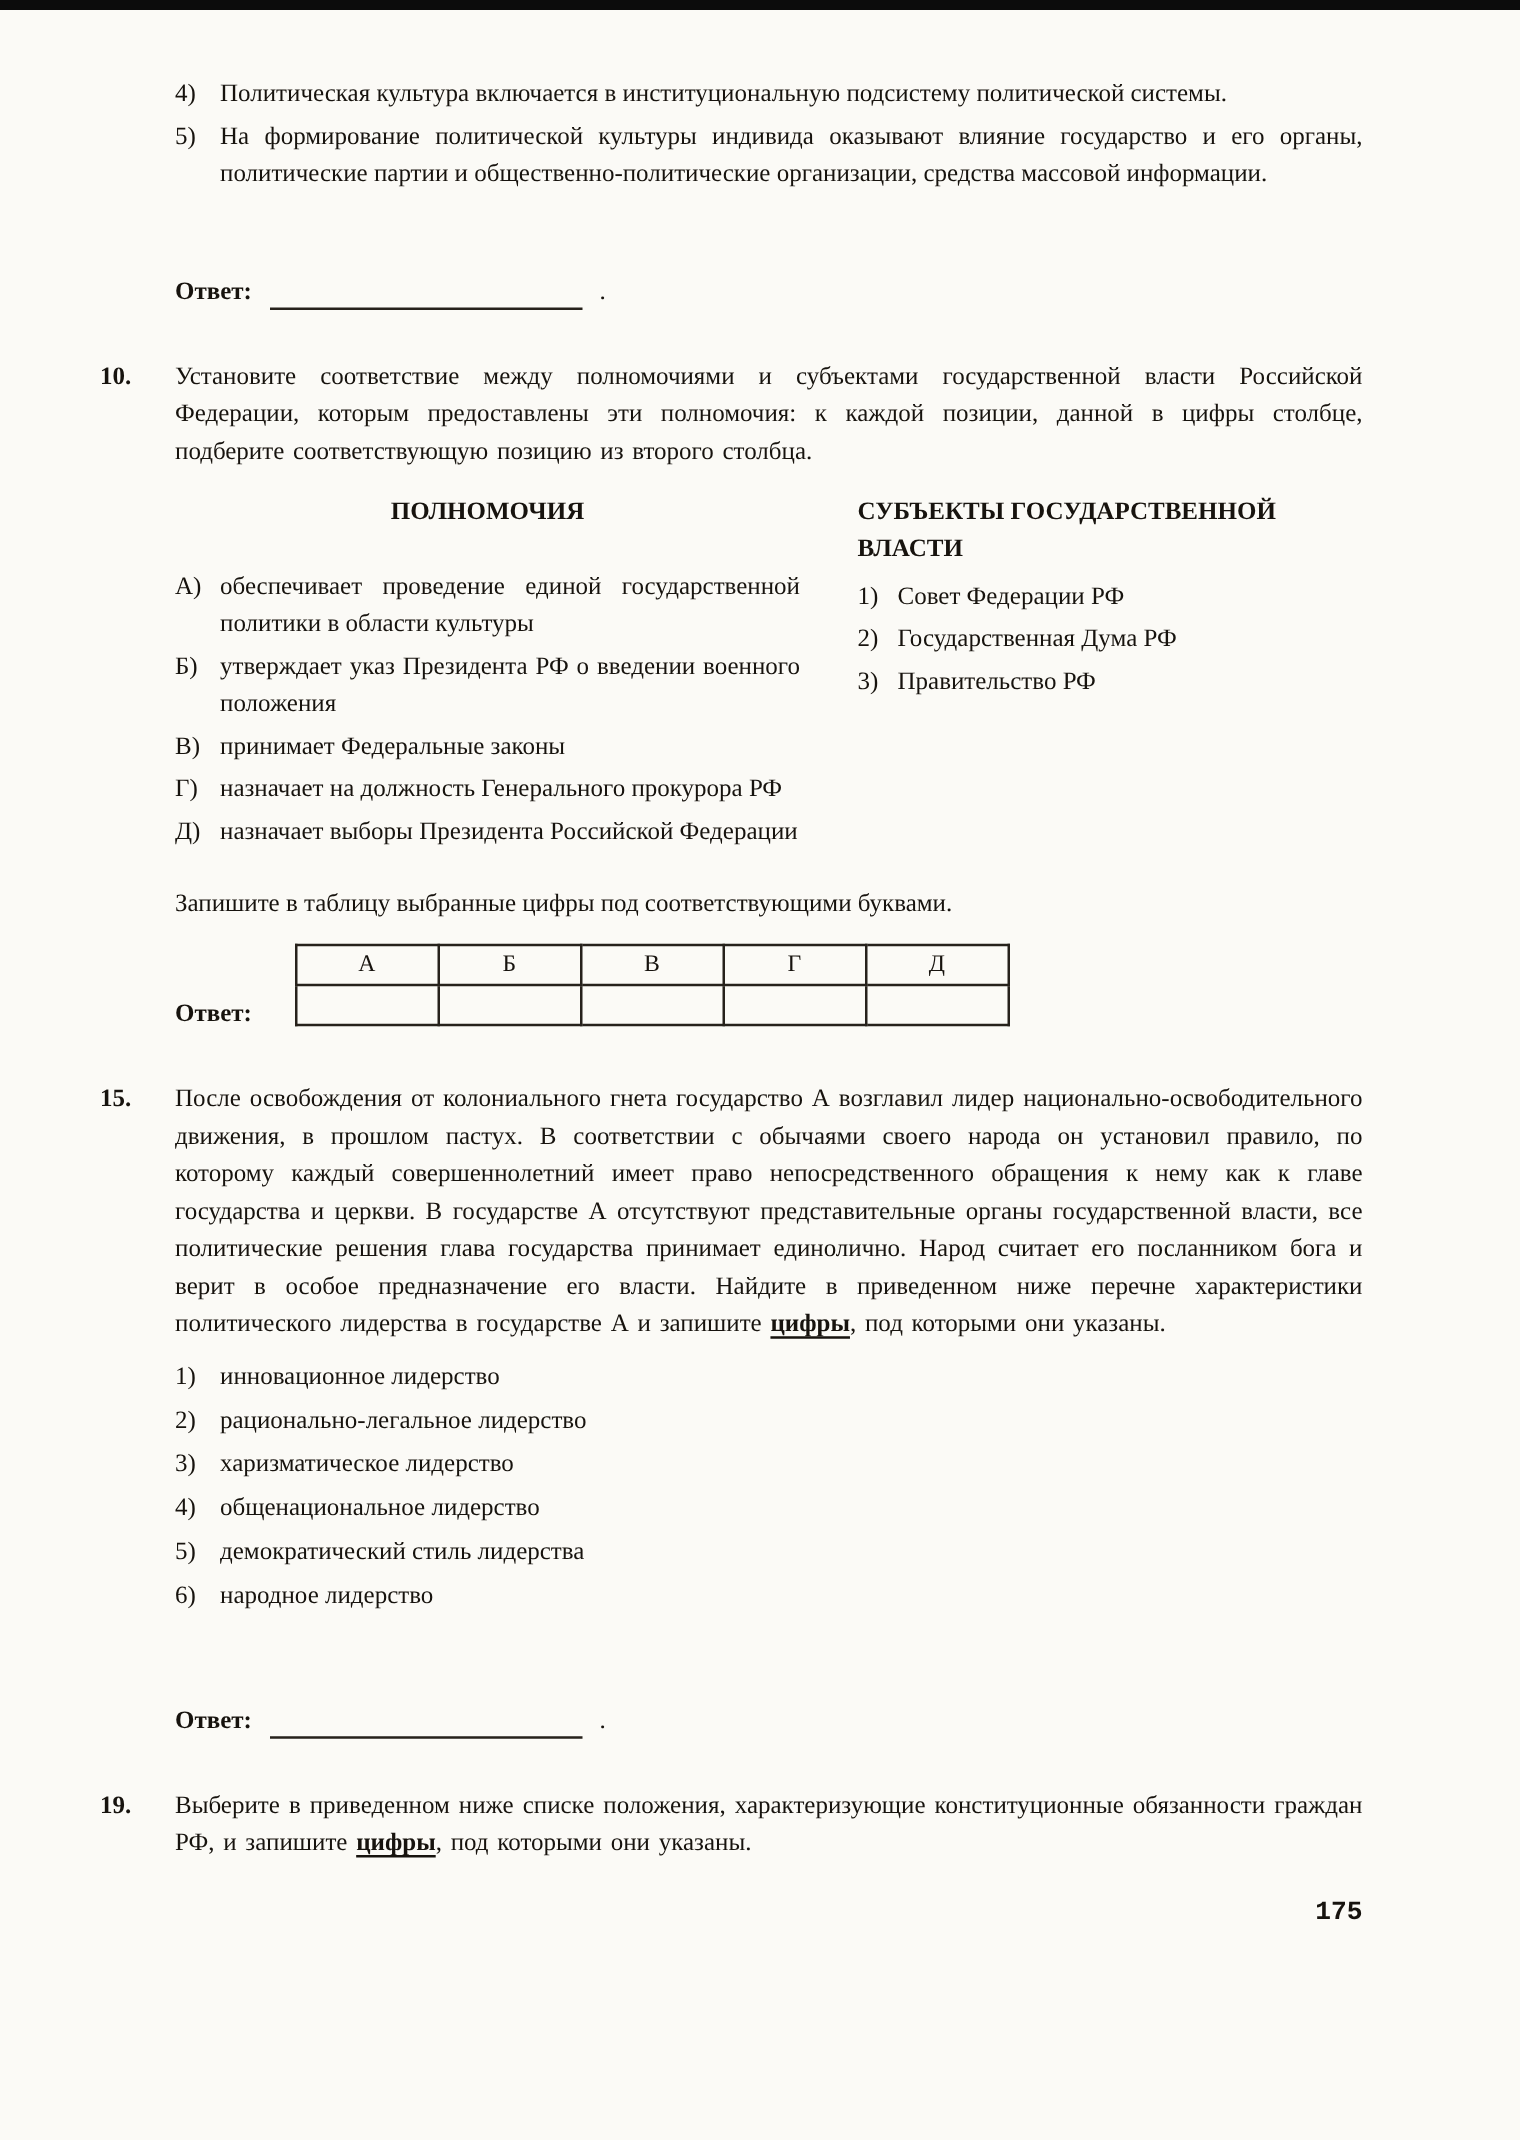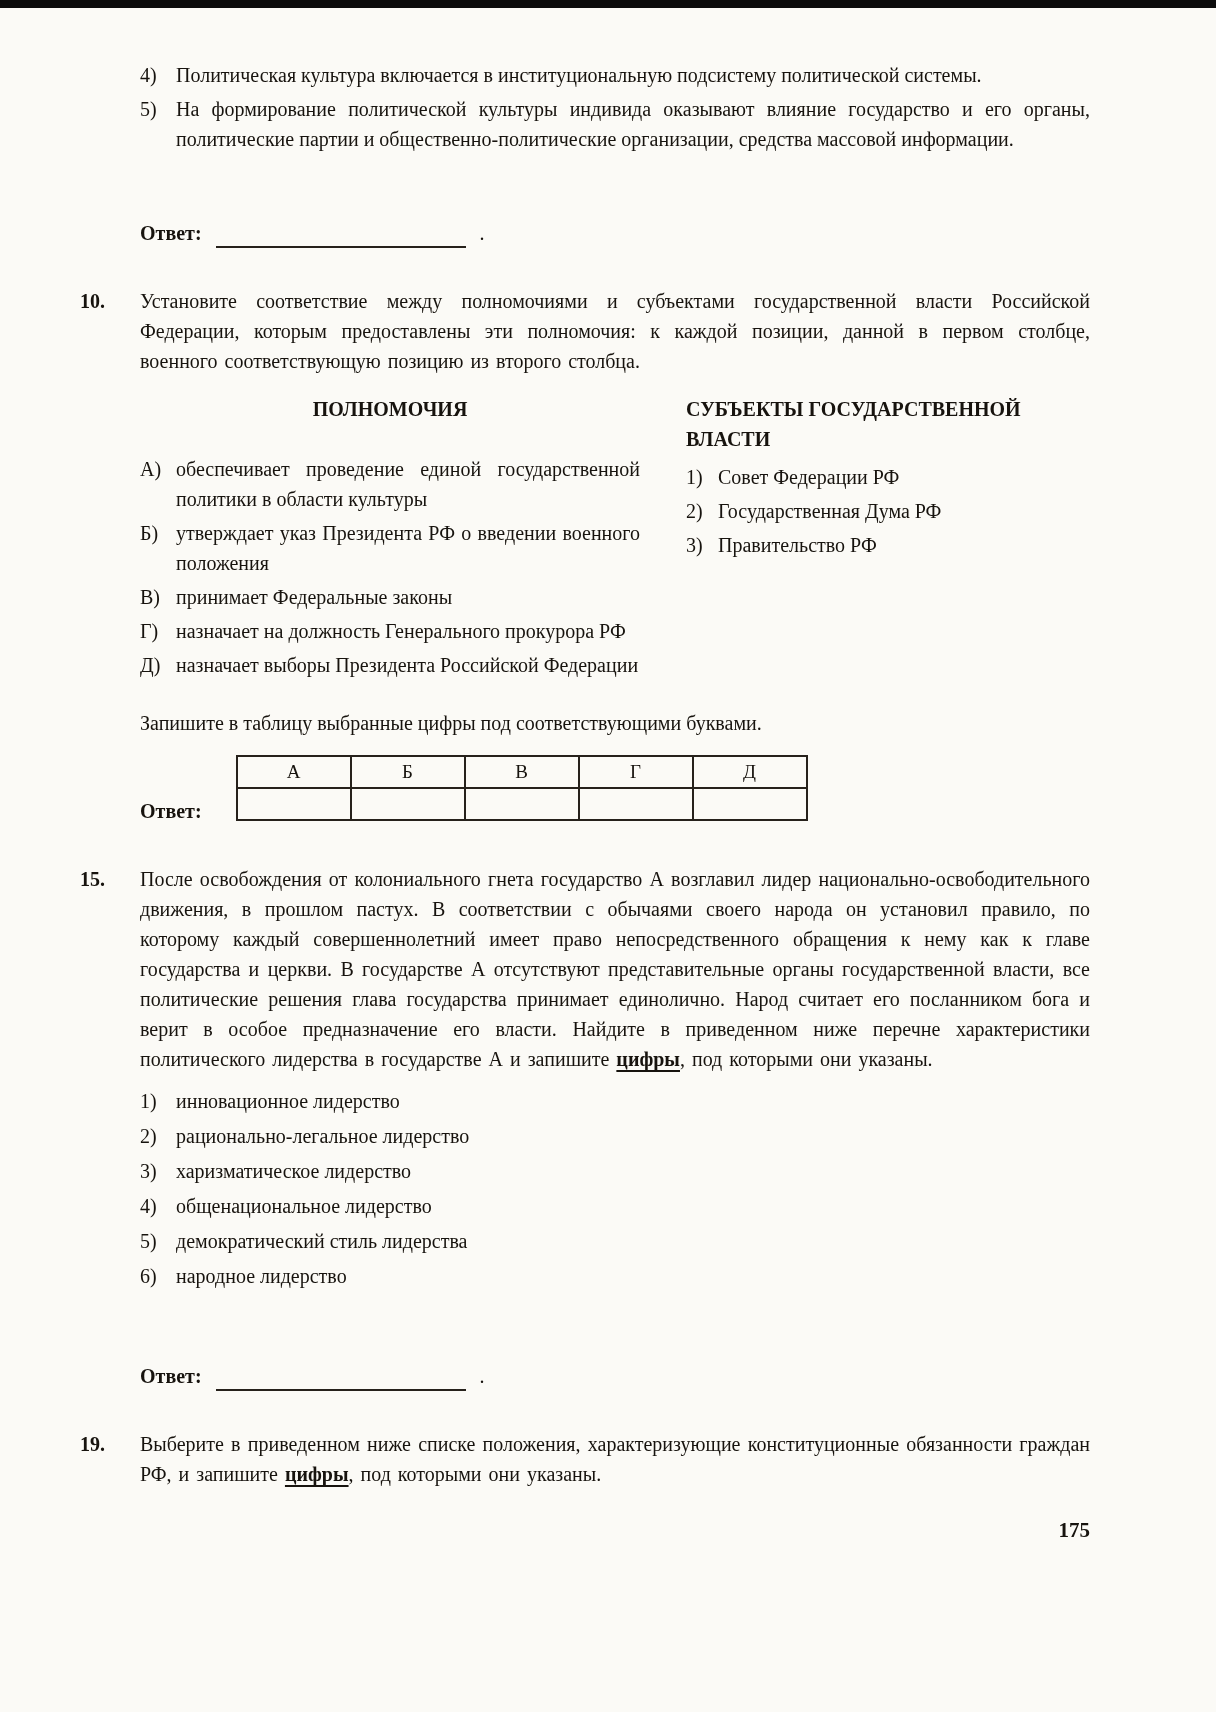--- a/index.html
+++ b/index.html
@@ -56,21 +56,21 @@
     width: 112px; height: 30px;
     text-align: center; vertical-align: middle;
     padding: 0; font-size: 19px;
   }
 
   .optlist { margin-top: 12px; }
   .optlist .opt + .opt { margin-top: 5px; }
 
   .emph { font-weight: 700; text-decoration: underline; text-decoration-thickness: 2px; text-underline-offset: 4px; }
 
-  .page-number { text-align: right; font-weight: 700; margin-top: 26px; font-size: 21px; }
+  .page-number { text-align: right; font-weight: 700; margin-top: 26px; font-size: 21px; font-family: Liberation Mono, monospace; }
 </style>
 </head>
 <body>
 
 <div class="page">
   <div class="scan-edge"></div>
 
   <main class="content">
 
     <section class="indent">
@@ -85,21 +85,21 @@
       <div class="answer-line">
         <span class="answer-label">Ответ:</span>
         <span class="blank"></span>
         <span class="period">.</span>
       </div>
     </section>
 
     <section class="question">
       <div class="qnum">10.</div>
       <div class="qbody">
-        <p class="jtext" style="margin:0">Установите соответствие между полномочиями и субъектами государственной власти Российской Федерации, которым предоставлены эти полномочия: к каждой позиции, данной в первом столбце, военного соответствующую позицию из второго столбца.</p>
+        <p class="jtext" style="margin:0">Установите соответствие между полномочиями и субъектами государственной власти Российской Федерации, которым предоставлены эти полномочия: к каждой позиции, данной в цифры столбце, подберите соответствующую позицию из второго столбца.</p>
 
         <div class="cols">
           <div class="col-left">
             <div class="col-heading">ПОЛНОМОЧИЯ</div>
             <div class="opt">
               <span class="onum">А)</span>
               <span class="otext">обеспечивает проведение единой государственной политики в области культуры</span>
             </div>
             <div class="opt">
               <span class="onum">Б)</span>

